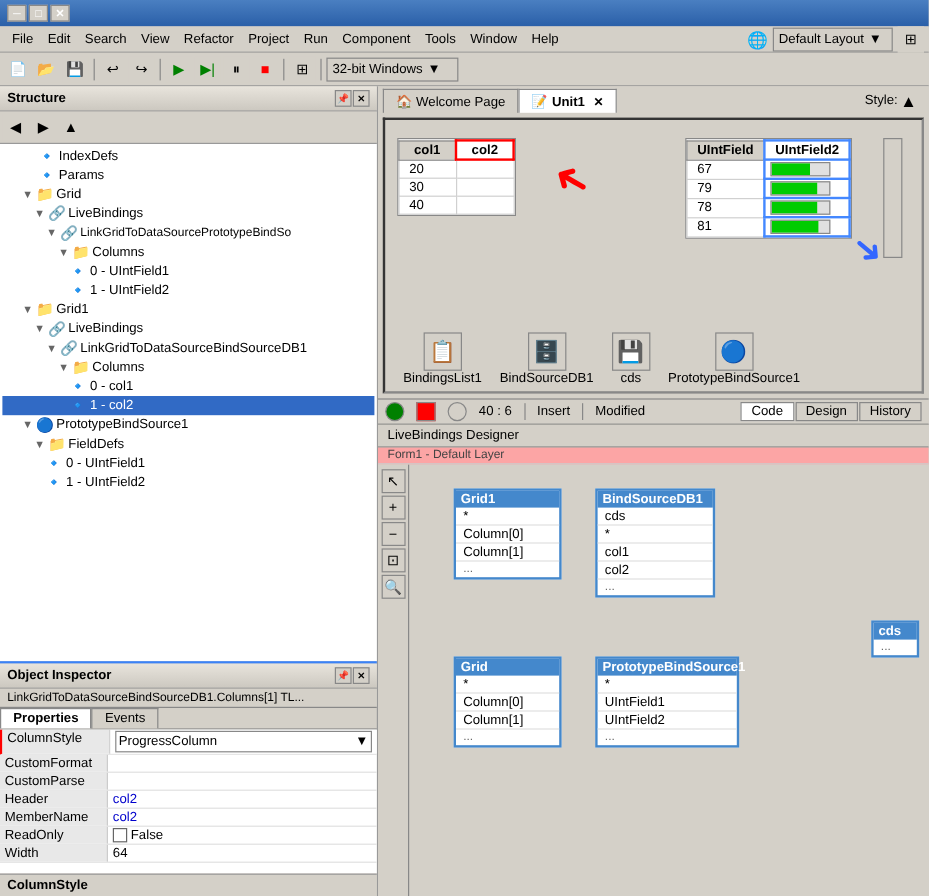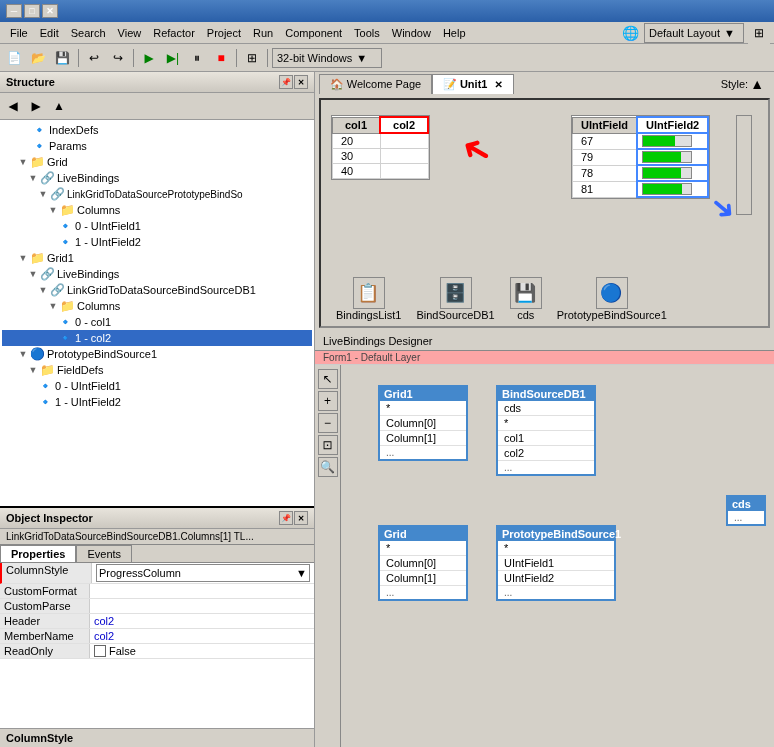--- a/index.html
+++ b/index.html
@@ -35,21 +35,21 @@
     .tree-item.selected { background: #316ac5; color: white; }
     .tree-item.selected .tree-icon { color: white; }
     .tree-expand { width: 14px; display: inline-flex; align-items: center; justify-content: center; font-size: 9px; color: #666; }
     .tree-icon { margin-right: 2px; font-size: 12px; }
     .tree-label { font-size: 11px; }
 
     
     .struct-toolbar { display: flex; align-items: center; padding: 2px; background: #d4d0c8; border-bottom: 1px solid #999; gap: 1px; }
 
     
-    .obj-inspector { height: 241px; border-top: 2px solid #000000; display: flex; flex-direction: column; }
+    .obj-inspector { height: 196px; border-top: 2px solid #3b82f6; display: flex; flex-direction: column; }
     .obj-title { background: linear-gradient(to bottom, #e8e4dc, #ccc8c0); border-bottom: 1px solid #999; padding: 3px 6px; font-weight: bold; display: flex; justify-content: space-between; align-items: center; }
     .obj-class { padding: 2px 6px; background: #d4d0c8; border-bottom: 1px solid #888; font-size: 10px; overflow: hidden; text-overflow: ellipsis; white-space: nowrap; }
     .obj-tabs { display: flex; border-bottom: 1px solid #888; }
     .obj-tab { padding: 2px 10px; background: #d4d0c8; border: 1px solid #888; border-bottom: none; cursor: pointer; font-size: 11px; }
     .obj-tab.active { background: white; font-weight: bold; }
     .obj-props { flex: 1; overflow-y: auto; background: white; }
     .prop-row { display: flex; border-bottom: 1px solid #e0e0e0; }
     .prop-row.highlighted { border-left: 2px solid red; }
     .prop-name { width: 90px; padding: 1px 4px; background: #e8e8e8; border-right: 1px solid #ccc; font-size: 11px; flex-shrink: 0; }
     .prop-val { padding: 1px 4px; font-size: 11px; flex: 1; display: flex; align-items: center; gap: 3px; }
@@ -305,20 +305,24 @@
           <div class="prop-name">MemberName</div>
           <div class="prop-val blue">col2</div>
         </div>
         <div class="prop-row">
           <div class="prop-name">ReadOnly</div>
           <div class="prop-val">
             <div class="checkbox-icon"></div>
             <span>False</span>
           </div>
         </div>
+        <div class="prop-row">
+          <div class="prop-name">Width</div>
+          <div class="prop-val">64</div>
+        </div>
       </div>
       <div class="obj-status">ColumnStyle</div>
     </div>
 
   </div>
 
   <div class="right-panel">
 
     <div class="tab-bar">
       <div class="tab">
@@ -427,20 +431,35 @@
           <div class="icon-img">💾</div>
           <span>cds</span>
         </div>
         <div class="preview-icon">
           <div class="icon-img">🔵</div>
           <span>PrototypeBindSource1</span>
         </div>
       </div>
     </div>
 
+    <div class="status-bar">
+      <div class="status-btn" style="background:green;"></div>
+      <div class="status-btn" style="background:red; border-radius:0;"></div>
+      <div class="status-btn"></div>
+      <span>40 : 6</span>
+      <div class="status-sep"></div>
+      <span>Insert</span>
+      <div class="status-sep"></div>
+      <span>Modified</span>
+      <div class="status-tabs">
+        <div class="status-tab active">Code</div>
+        <div class="status-tab">Design</div>
+        <div class="status-tab">History</div>
+      </div>
+    </div>
 
     <div style="flex:1; display:flex; flex-direction:column; background:#d4d0c8; overflow:hidden;">
       <div class="lb-title">LiveBindings Designer</div>
       <div class="lb-subtitle">Form1 - Default Layer</div>
 
       <div style="flex:1; position:relative; overflow:hidden;">
 
         <div class="lb-toolbar">
           <div class="lb-tool-btn">↖</div>
           <div class="lb-tool-btn">+</div>

